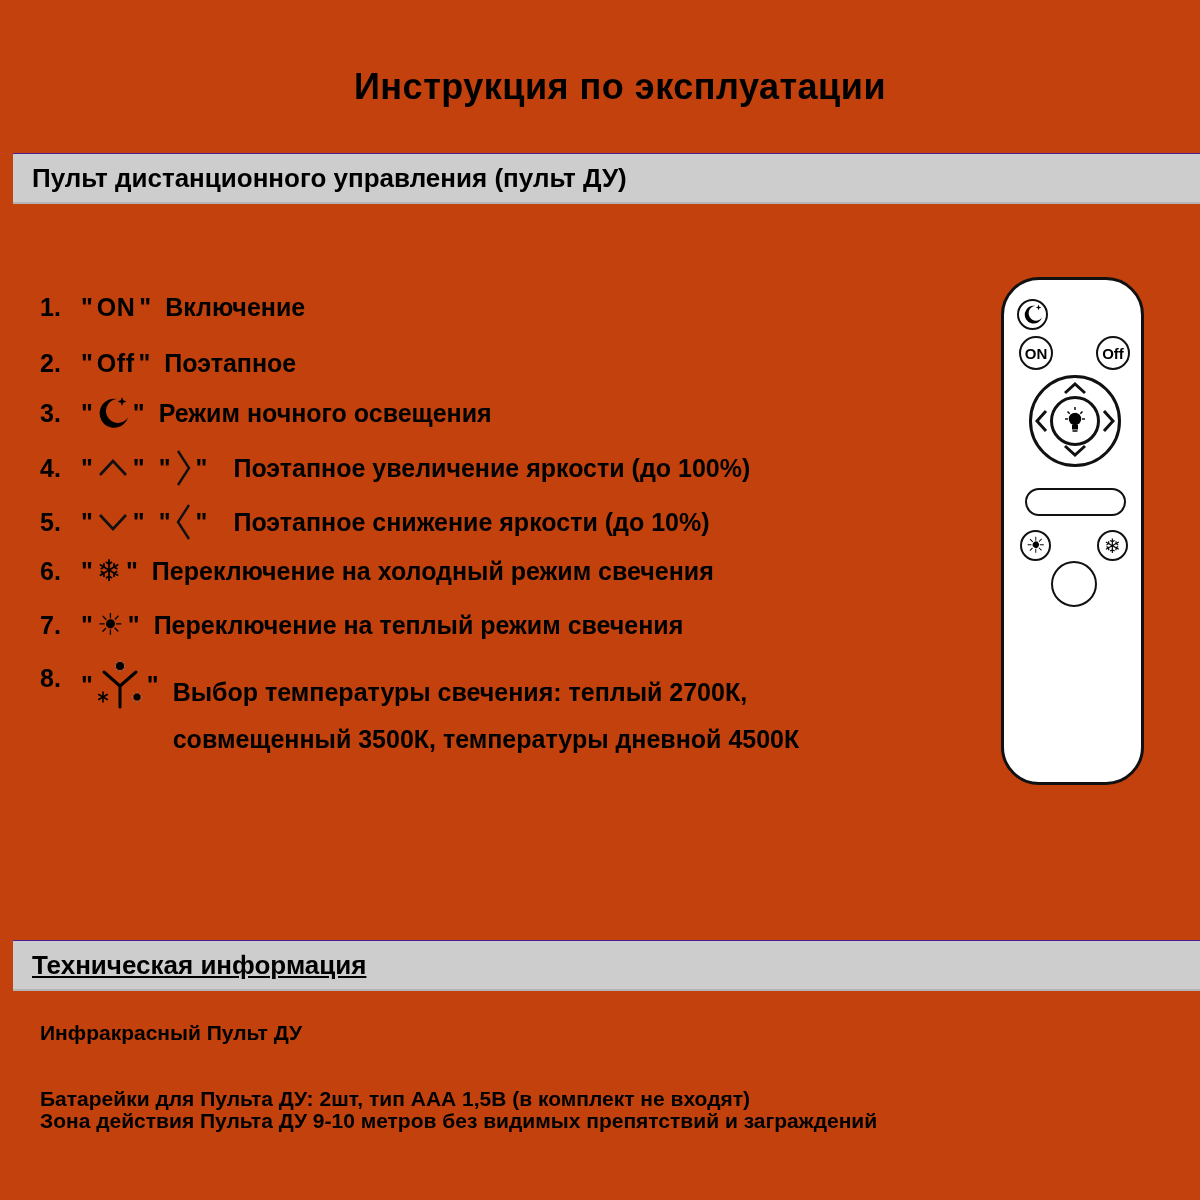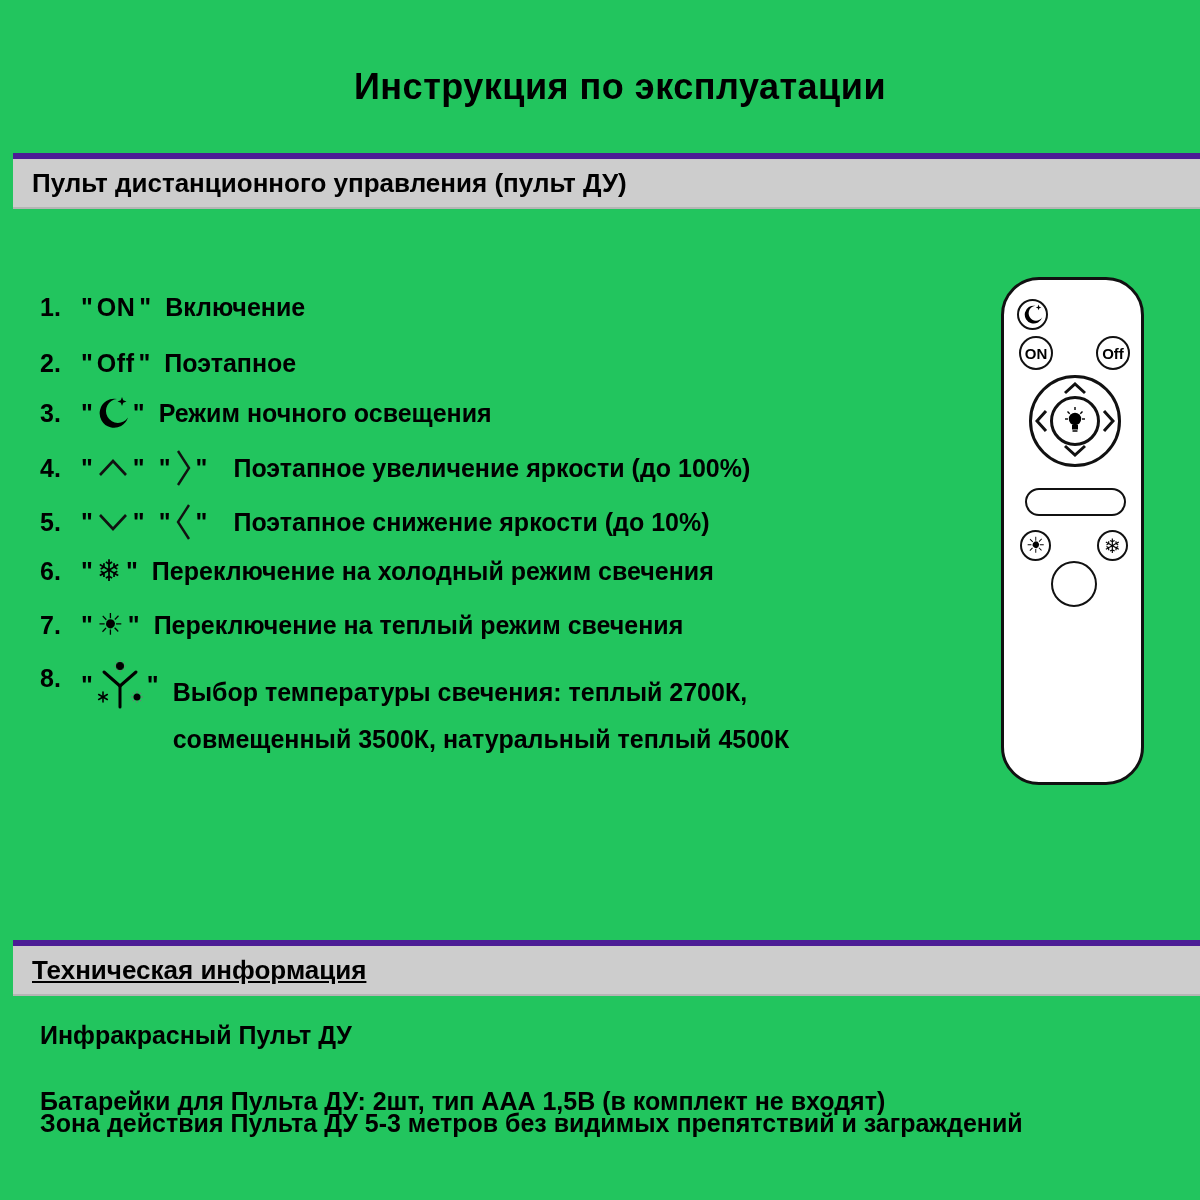--- a/index.html
+++ b/index.html
@@ -1,27 +1,27 @@
 <!DOCTYPE html>
 <html><head>
 <meta charset="utf-8">
 <style>
   html,body{margin:0;padding:0;background:#ffffff;}
   .page{
-    position:relative; width:1200px; height:1200px; background:#22c55e;
+    position:relative; width:1200px; height:1200px; background:#c2410c;
     font-family:"Liberation Sans", sans-serif; font-weight:bold; color:#000;
     overflow:hidden;
   }
   .title{
     position:absolute; top:66px; left:0; width:1240px; text-align:center;
     font-size:36px; margin:0; letter-spacing:0.5px;
   }
   .section-bar{
     position:absolute; left:13px; right:0; height:48px;
-    background:#cdcdcd; border-top:6px solid #4c1d95; border-bottom:2px solid #b5b5b5;
+    background:#cdcdcd; border-top:1px solid #4c1d95; border-bottom:2px solid #b5b5b5;
     display:flex; align-items:center; padding-left:19px; font-size:26px;
   }
   .bar1{ top:153px; }
   .bar2{ top:940px;text-decoration:underline; }
 
   
   .row{
     position:absolute; left:40px; display:flex; align-items:center;
     font-size:25px; white-space:nowrap;
   }
@@ -70,21 +70,21 @@
   .da-up{ left:31px; top:3px; }
   .da-down{ left:31px; bottom:3px; }
   .da-left{ left:3px; top:31px; }
   .da-right{ right:3px; top:31px; }
   .pill{
     position:absolute; left:21px; top:208px; width:101px; height:28px;
     border:2.5px solid #111; border-radius:15px; box-sizing:border-box; background:#fff;
   }
 
   
-  .tech-line{ position:absolute; left:40px; font-size:25px; white-space:nowrap;text-align:center; }
+  .tech-line{ position:absolute; left:40px; font-size:21px; white-space:nowrap;text-align:center; }
   .tl0{ top:1021px; }
   .tl1{ top:1067px;margin-top:20px; }
   .tl2{ top:1109px; }
 </style>
 </head>
 <body>
 
 <div class="page">
 
   <h1 class="title">Инструкция по эксплуатации</h1>
@@ -235,21 +235,21 @@
               <line x1="44.2" y1="32.8" x2="42.8" y2="34.2"></line>
                 <line x1="37.2" y1="39.8" x2="35.8" y2="41.2"></line>
             </g>
           </g>
         </svg>
       </span>
       <span class="q" style="line-height:33px;">"</span>
     </span>
     <span class="label">
       <div class="l">Выбор температуры свечения: теплый 2700К,</div>
-      <div class="l">совмещенный 3500К, натуральный теплый 4500К</div>
+      <div class="l">совмещенный 3500К, температуры дневной 4500К</div>
     </span>
   </div>
 
   <div class="remote">
 
     <div class="rbtn btn-moon">
       <span class="icon">
         <svg width="20" height="21" viewBox="0 0 32 34">
           <path d="M20 3 A 14.5 14.5 0 1 0 31 21.5 A 12 12 0 1 1 20 3 Z" fill="#000"></path>
           <path d="M25 1 L26.2 4.3 L29.5 5.5 L26.2 6.7 L25 10 L23.8 6.7 L20.5 5.5 L23.8 4.3 Z" fill="#000"></path>
@@ -314,15 +314,15 @@
 
     <div class="rbtn btn-extra"></div>
   </div>
 
   <div class="section-bar bar2">
     <span>Техническая информация</span>
   </div>
 
   <div class="tech-line tl0">Инфракрасный Пульт ДУ</div>
   <div class="tech-line tl1">Батарейки для Пульта ДУ: 2шт, тип ААА 1,5В (в комплект не входят)</div>
-  <div class="tech-line tl2">Зона действия Пульта ДУ 5-3 метров без видимых препятствий и заграждений</div>
+  <div class="tech-line tl2">Зона действия Пульта ДУ 9-10 метров без видимых препятствий и заграждений</div>
 
 </div>
 
 </body></html>

